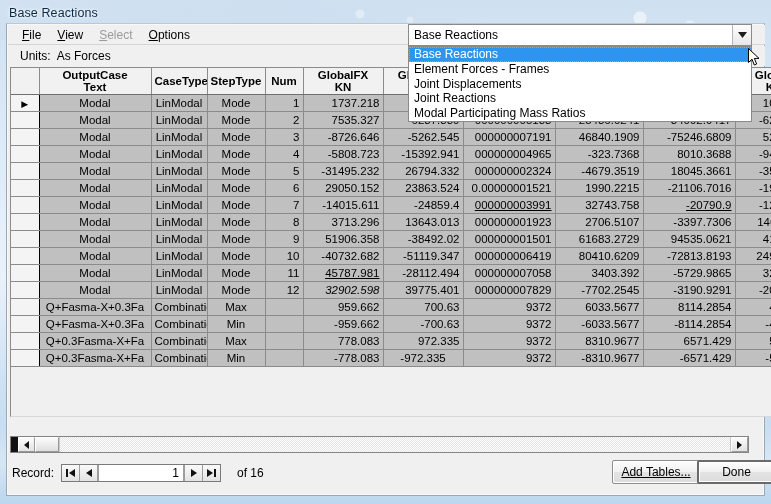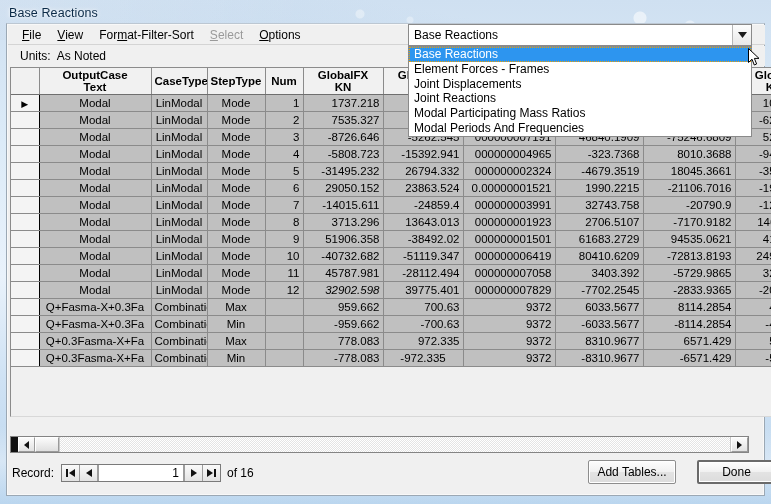--- a/index.html
+++ b/index.html
@@ -163,77 +163,75 @@
     width:17px;height:16px;background:linear-gradient(180deg,#fafafa,#e3e3e3);
     border-right:1px solid #9d9d9d;
     display:flex;align-items:center;justify-content:center;
   }
   .navbtn.r{border-right:none;border-left:1px solid #9d9d9d;}
   .recinput{
     width:86px;height:16px;background:#fff;text-align:right;
     font-size:12px;line-height:16px;padding-right:4px;box-sizing:border-box;
     border-left:1px solid #9d9d9d;border-right:1px solid #9d9d9d;
   }
-  .recof{margin-left:6px;}
+  .recof{margin-left:16px;}
 
   
   .btn{
     position:absolute;height:24px;
     background:linear-gradient(180deg,#fdfdfd 0%,#f1f1f1 48%,#e3e3e3 52%,#dcdcdc 100%);
     border:1px solid #8d8d8d;border-radius:2px;box-sizing:border-box;
     font-size:12px;color:#000;display:flex;align-items:center;justify-content:center;
     box-shadow:0 0 0 1px #fff inset;
   }
-  #btn-addtables{left:588px;top:460px;width:88px;}
+  #btn-addtables{left:612px;top:460px;width:88px;text-decoration:underline;}
   #btn-done{left:697px;top:460px;width:79px;border:2px solid #6a6a6a;}
 
   
   .cursor{position:absolute;left:748px;top:48px;z-index:60;pointer-events:none;}
 </style>
 </head>
 <body>
 
 <div id="desktop"></div>
 
 <div id="window">
 
   <div class="titlebar">Base Reactions</div>
 
   <div class="frame">
 
     <div class="menubar">
         <div class="menuitem"><u>F</u>ile</div>
         <div class="menuitem"><u>V</u>iew</div>
-        <div class="menuitem">For<u>m</u>at-Filter-Sort</div>
         <div class="menuitem disabled"><u>S</u>elect</div>
         <div class="menuitem"><u>O</u>ptions</div>
       </div>
 
     <div class="unitsbar">
-      <span class="lbl">Units:</span><span>As Noted</span>
+      <span class="lbl">Units:</span><span>As Forces</span>
     </div>
 
   </div>
 
   <div class="combo-wrap">
     <div class="combo">
       <div class="val">Base Reactions</div>
       <div class="arrowbtn">
         <svg width="9" height="6" viewBox="0 0 9 6">
             <path d="M0 0 L9 0 L4.5 6 Z" fill="#1b1b1b"></path>
           </svg>
       </div>
     </div>
     <div class="combo-list">
         <div class="combo-opt sel">Base Reactions</div>
         <div class="combo-opt">Element Forces - Frames</div>
         <div class="combo-opt">Joint Displacements</div>
         <div class="combo-opt">Joint Reactions</div>
         <div class="combo-opt">Modal Participating Mass Ratios</div>
-        <div class="combo-opt">Modal Periods And Frequencies</div>
       </div>
   </div>
 
   <div class="gridbox">
     <table class="grid">
       <thead>
           <tr>
             <th class="selcol" style="width: 28px;"></th>
             <th style="width: 112px;">OutputCase<br>Text</th>
             <th style="width: 56px;">CaseType</th>
@@ -327,36 +325,36 @@
             <td style="width: 92px;">-195924.944</td>
           </tr>
           <tr>
             <td class="selcol" style="width: 28px;"></td>
             <td class="c" style="width: 112px;">Modal</td>
             <td class="c" style="width: 56px;">LinModal</td>
             <td class="c" style="width: 58px;">Mode</td>
             <td style="width: 38px;">7</td>
             <td style="width: 80px;">-14015.611</td>
             <td style="width: 80px;">-24859.4</td>
-            <td style="width: 92px;">000000003991</td>
+            <td style="width: 92px; text-decoration: underline;">000000003991</td>
             <td style="width: 88px;">32743.758</td>
-            <td style="width: 92px;">-20790.9</td>
+            <td style="width: 92px; text-decoration: underline;">-20790.9</td>
             <td style="width: 92px;">-121008.123</td>
           </tr>
           <tr>
             <td class="selcol" style="width: 28px;"></td>
             <td class="c" style="width: 112px;">Modal</td>
             <td class="c" style="width: 56px;">LinModal</td>
             <td class="c" style="width: 58px;">Mode</td>
             <td style="width: 38px;">8</td>
             <td style="width: 80px;">3713.296</td>
             <td style="width: 80px;">13643.013</td>
             <td style="width: 92px;">000000001923</td>
             <td style="width: 88px;">2706.5107</td>
-            <td style="width: 92px;">-7170.9182</td>
+            <td style="width: 92px;">-3397.7306</td>
             <td style="width: 92px;">146113.4007</td>
           </tr>
           <tr>
             <td class="selcol" style="width: 28px;"></td>
             <td class="c" style="width: 112px;">Modal</td>
             <td class="c" style="width: 56px;">LinModal</td>
             <td class="c" style="width: 58px;">Mode</td>
             <td style="width: 38px;">9</td>
             <td style="width: 80px;">51906.358</td>
             <td style="width: 80px;">-38492.02</td>
@@ -377,38 +375,38 @@
             <td style="width: 88px;">80410.6209</td>
             <td style="width: 92px;">-72813.8193</td>
             <td style="width: 92px;">249606.0744</td>
           </tr>
           <tr>
             <td class="selcol" style="width: 28px;"></td>
             <td class="c" style="width: 112px;">Modal</td>
             <td class="c" style="width: 56px;">LinModal</td>
             <td class="c" style="width: 58px;">Mode</td>
             <td style="width: 38px;">11</td>
-            <td style="width: 80px;">45787.981</td>
+            <td style="width: 80px; text-decoration: underline;">45787.981</td>
             <td style="width: 80px;">-28112.494</td>
             <td style="width: 92px;">000000007058</td>
             <td style="width: 88px;">3403.392</td>
             <td style="width: 92px;">-5729.9865</td>
             <td style="width: 92px;">32081.1054</td>
           </tr>
           <tr>
             <td class="selcol" style="width: 28px;"></td>
             <td class="c" style="width: 112px;">Modal</td>
             <td class="c" style="width: 56px;">LinModal</td>
             <td class="c" style="width: 58px;">Mode</td>
             <td style="width: 38px;">12</td>
             <td style="width: 80px; font-style: italic;">32902.598</td>
             <td style="width: 80px;">39775.401</td>
             <td style="width: 92px;">000000007829</td>
             <td style="width: 88px;">-7702.2545</td>
-            <td style="width: 92px;">-2833.9365</td>
+            <td style="width: 92px;">-3190.9291</td>
             <td style="width: 92px;">-203952.309</td>
           </tr>
           <tr>
             <td class="selcol" style="width: 28px;"></td>
             <td class="c" style="width: 112px;">Q+Fasma-X+0.3Fa</td>
             <td class="c" style="width: 56px;">Combination</td>
             <td class="c" style="width: 58px;">Max</td>
             <td class="blank" style="width: 38px;"></td>
             <td style="width: 80px;">959.662</td>
             <td style="width: 80px;">700.63</td>

